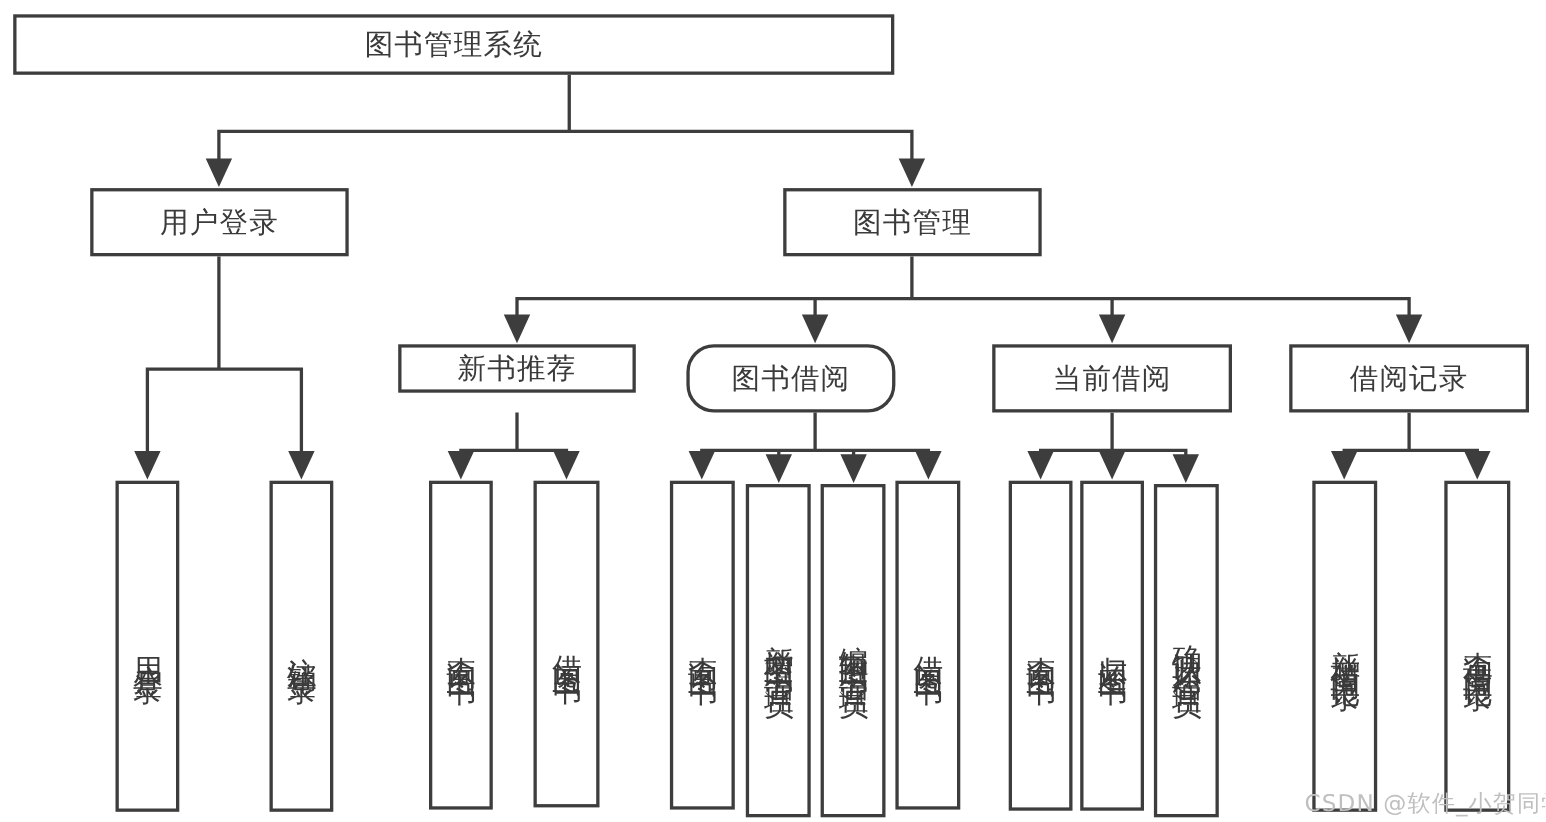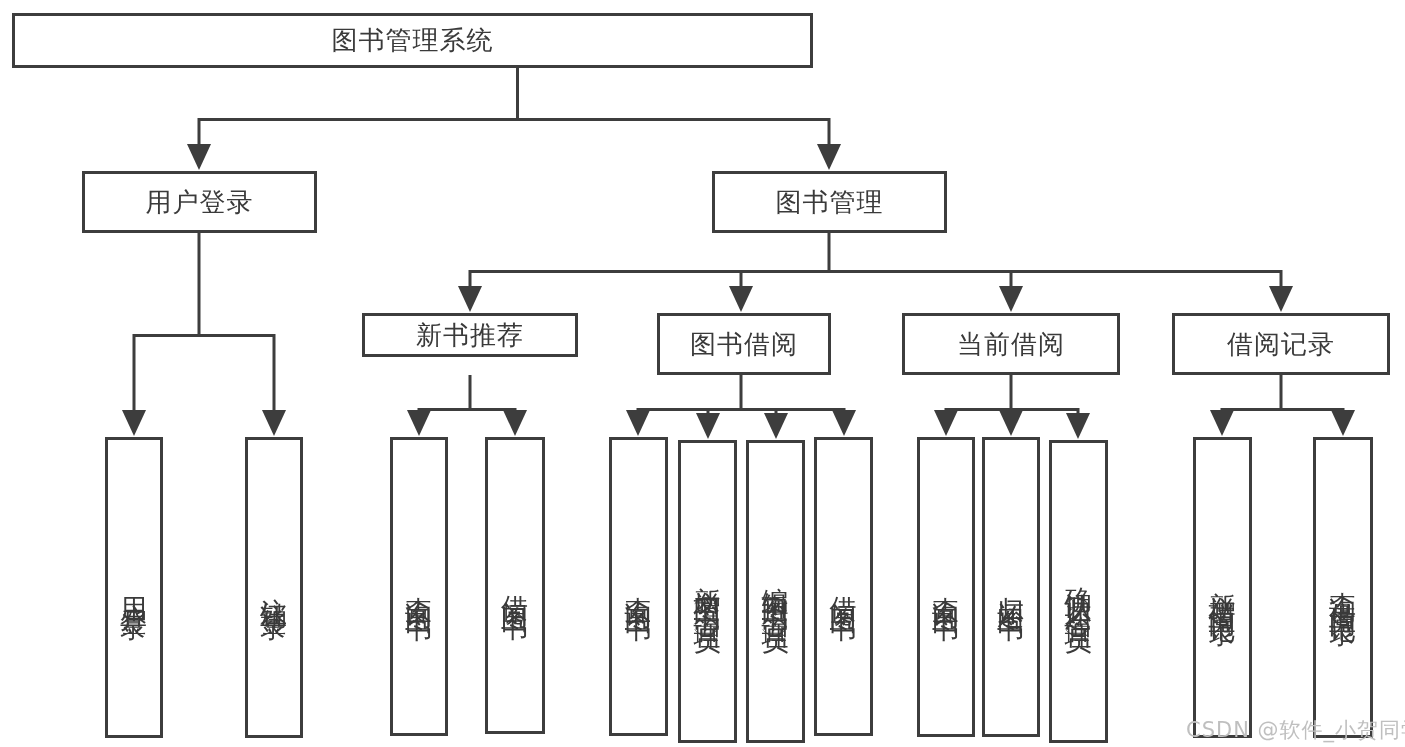--- a/index.html
+++ b/index.html
@@ -117,21 +117,21 @@
   <div class="box h" style="left:82px; top:171px; width:235px; height:62px;">
     <span class="label">用户登录</span>
   </div>
   <div class="box h" style="left:712px; top:171px; width:235px; height:62px;">
     <span class="label">图书管理</span>
   </div>
 
   <div class="box h" style="left:362px; top:313px; width:216px; height:44px;">
     <span class="label">新书推荐</span>
   </div>
-  <div class="box h" style="left:657px; top:313px; width:174px; height:62px;">
+  <div class="box h" style="left:624px; top:313px; width:190px; height:62px;border-radius:25px;">
     <span class="label">图书借阅</span>
   </div>
   <div class="box h" style="left:1172px; top:313px; width:218px; height:62px;">
     <span class="label">借阅记录</span>
   </div>
   <div class="box h" style="left:902px; top:313px; width:218px; height:62px;">
     <span class="label">当前借阅</span>
   </div>
 
   <div class="box v" style="left:105px; top:437px; width:58px; height:301px;">

